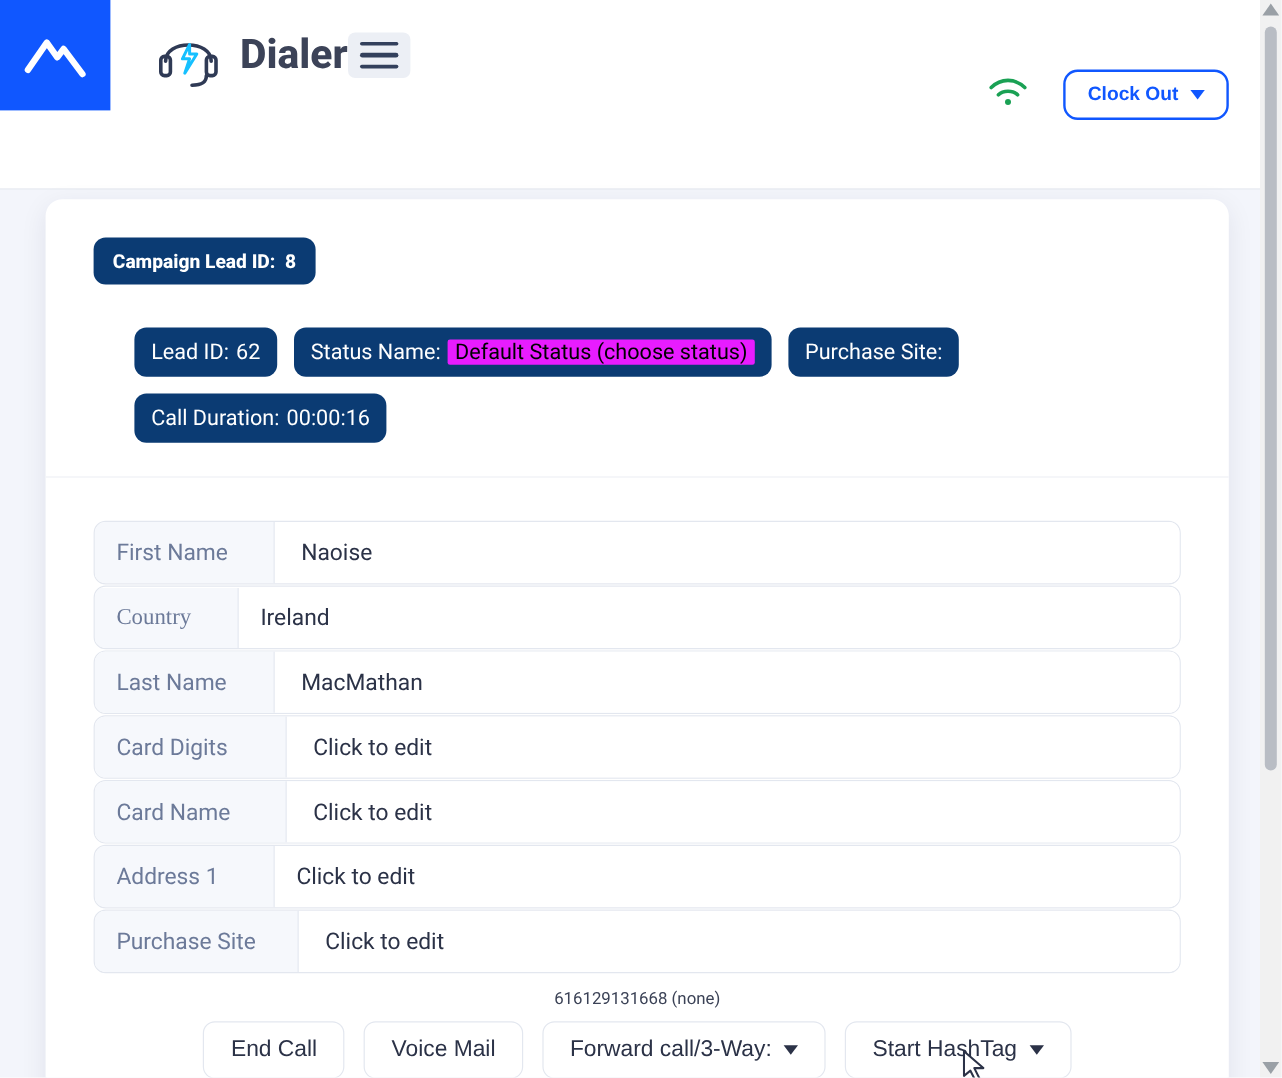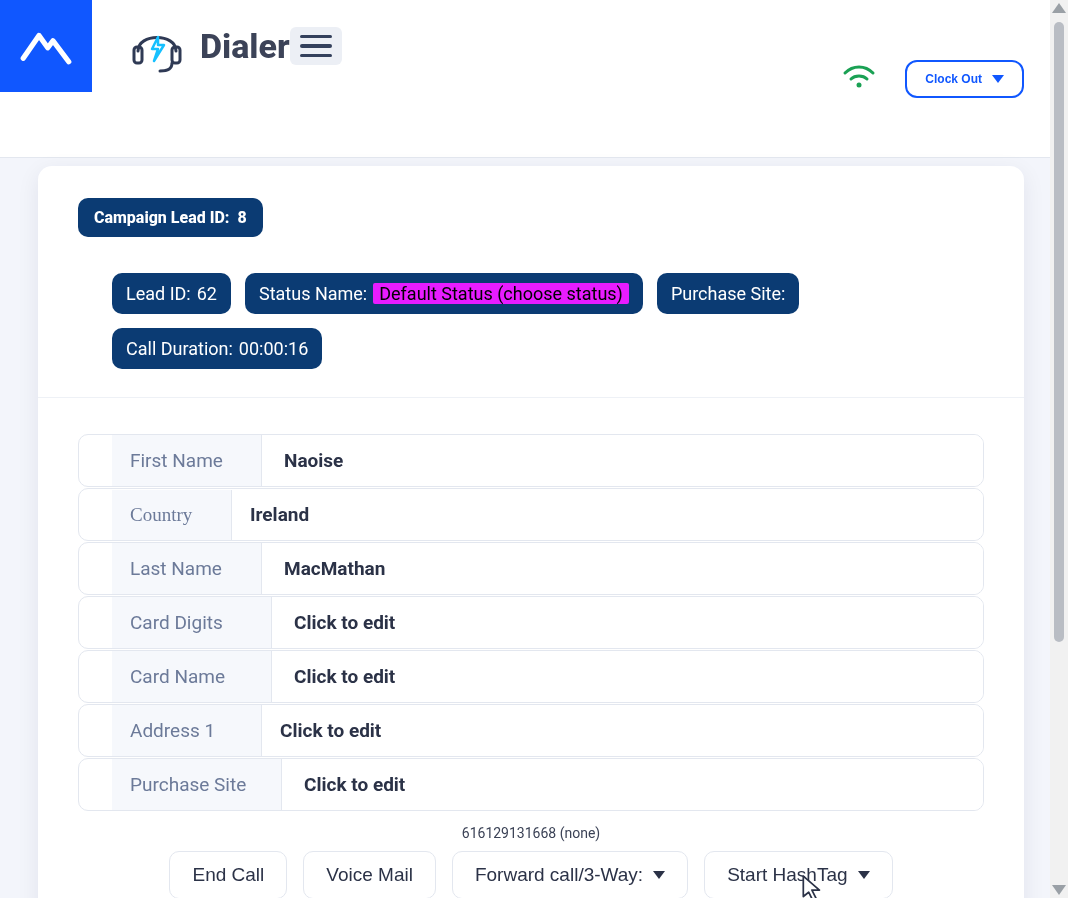--- a/index.html
+++ b/index.html
@@ -33,39 +33,39 @@
   .logo-sq{width:92px;height:92px;background:#1057ff;display:flex;align-items:center;justify-content:center;}
   .logo-sq svg{width:56px;height:56px;}
   .brand{display:flex;align-items:center;margin-left:36px;gap:14px;}
   .brand-text{font-size:34px;font-weight:800;color:#3c4358;}
   .spacer{flex:1;}
   .hamburger{margin-right:36px;display:flex;flex-direction:column;gap:6px;padding:8px 10px;background:#eceff5;border-radius:6px;}
   .hamburger div{width:32px;height:3.5px;background:#33405c;border-radius:2px;}
 
   .topbar-row2{flex:1;display:flex;align-items:center;justify-content:flex-end;padding-right:26px;gap:28px;}
   .wifi svg{width:36px;height:36px;}
-  .clockout-btn{border:2px solid var(--blue);color:var(--blue);background:#fff;border-radius:12px;padding:10px 18px;font-size:12px;font-weight:700;display:flex;align-items:center;gap:10px;cursor:pointer;}
+  .clockout-btn{border:2px solid var(--blue);color:var(--blue);background:#fff;border-radius:12px;padding:10px 18px;font-size:16px;font-weight:700;display:flex;align-items:center;gap:10px;cursor:pointer;}
   .caret-down{width:0;height:0;border-left:6px solid transparent;border-right:6px solid transparent;border-top:8px solid var(--blue);}
 
   
   .viewport{position:absolute;left:0;right:18px;top:0;bottom:0;overflow:hidden;}
   .page{padding:0;}
   .card{margin:8px 26px 0 38px;background:#fff;border-radius:14px;box-shadow:0 6px 22px rgba(20,30,60,.08);min-height:740px;overflow:hidden;}
   .card-head{padding:32px 40px 28px 40px;border-bottom:1px solid var(--border-soft);}
   .campaign-pill{display:inline-block;background:#0b3b73;color:#fff;font-weight:800;font-size:16px;padding:10px 16px;border-radius:10px;}
   .pill-row{display:flex;flex-wrap:wrap;gap:14px;margin-top:36px;padding-left:34px;}
   .pill{background:var(--pill);color:#fff;font-weight:400;font-size:18px;padding:10px 14px;border-radius:10px;display:inline-flex;align-items:center;}
   .status-value{background:var(--magenta);color:#000;padding:0 6px;margin-left:6px;border-radius:2px;}
 
   
   .form-wrap{padding:36px 40px 10px 40px;}
-  .field-row{display:flex;align-items:center;border:1px solid var(--border);border-radius:10px;margin-bottom:2px;overflow:hidden;padding-left:33px;}
+  .field-row{display:flex;align-items:center;border:1px solid var(--border);border-radius:10px;margin-bottom:2px;overflow:hidden;}
   .field-row + .field-row{margin-top:-1px;}
   .field-label{background:var(--label-bg);color:var(--ink-soft);font-size:19px;padding:14px 18px;border-right:1px solid var(--border);display:flex;align-items:center;}
-  .field-value{flex:1;padding:14px 22px;font-size:19px;color:#2b3247;background:#fff;cursor:text;font-weight:bold;}
+  .field-value{flex:1;padding:14px 22px;font-size:19px;color:#2b3247;background:#fff;cursor:text;}
   .lbl-w-sm{width:150px;}
   .lbl-w-md{width:160px;}
   .lbl-w-country{width:120px;font-family:Liberation Serif, serif;}
   .lbl-w-ps{width:170px;}
   .val-pad-sm{padding-left:18px;}
 
   .phone-line{text-align:center;font-size:14px;color:#3b4256;margin:14px 0 10px;}
 
   .btn-row{display:flex;justify-content:center;flex-wrap:wrap;gap:16px;margin-bottom:12px;}
   .btn{border:1px solid var(--border);background:#fff;color:#2b3247;font-size:19px;padding:12px 22px;border-radius:10px;cursor:pointer;display:inline-flex;align-items:center;gap:10px;}

